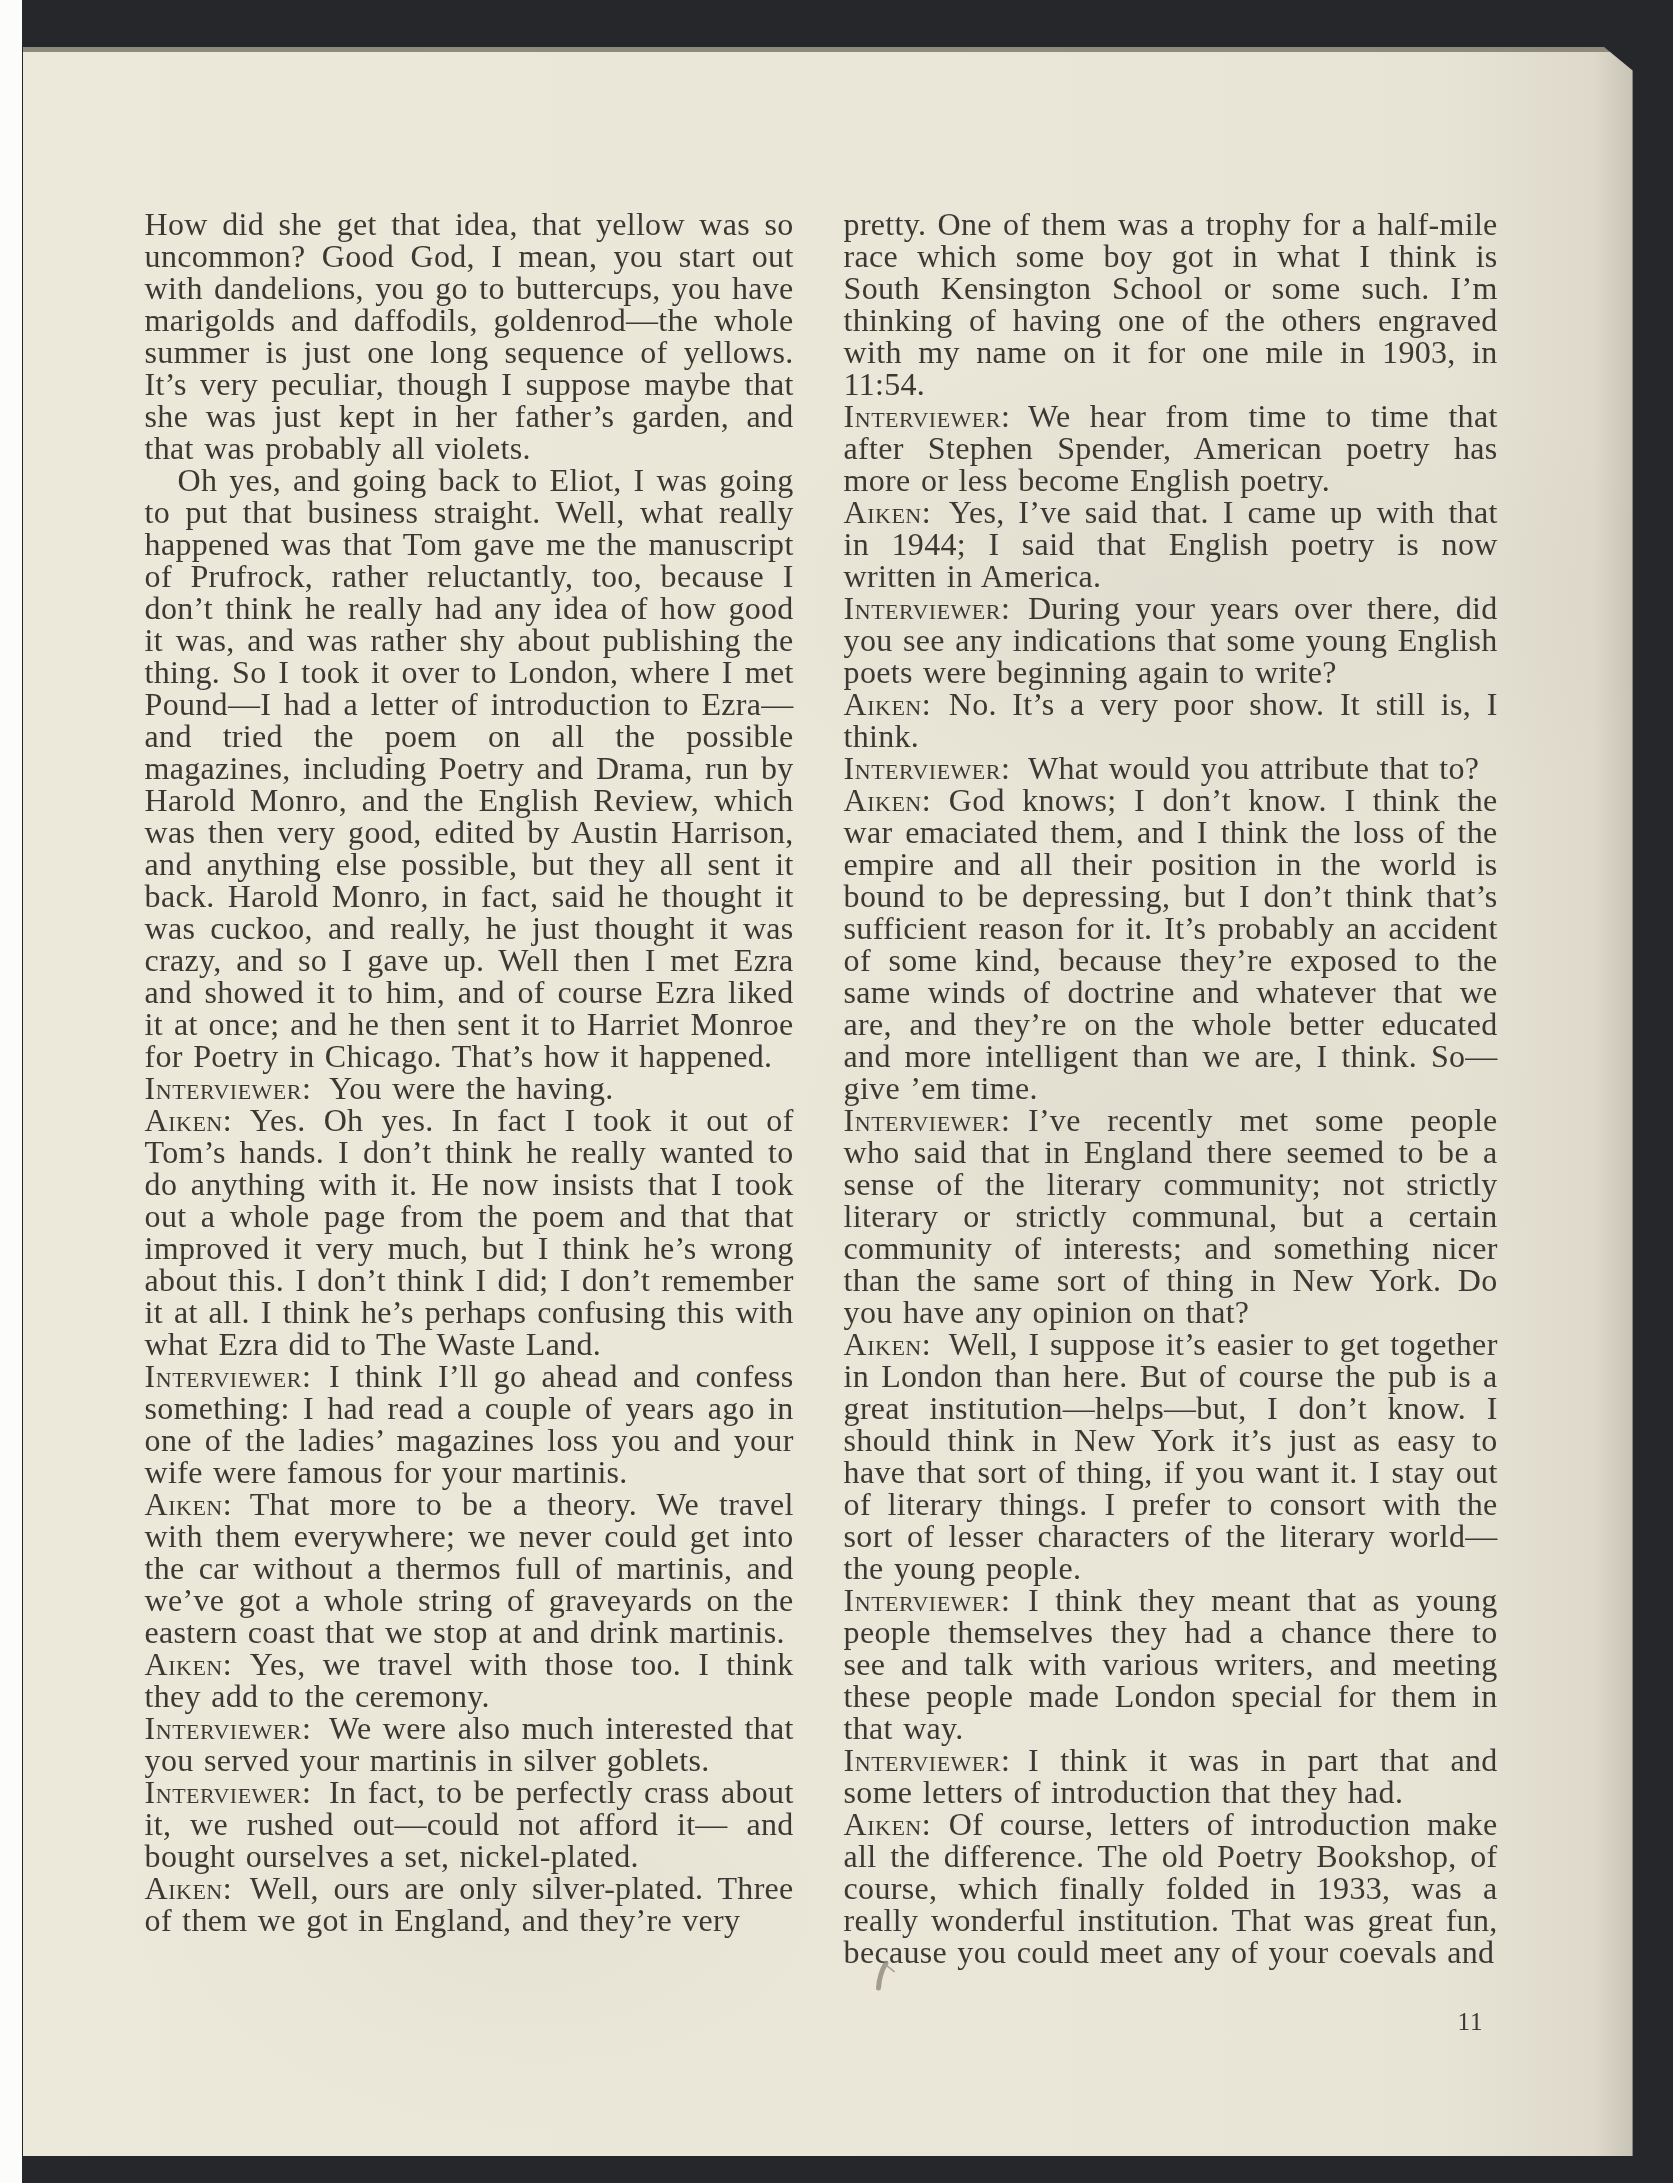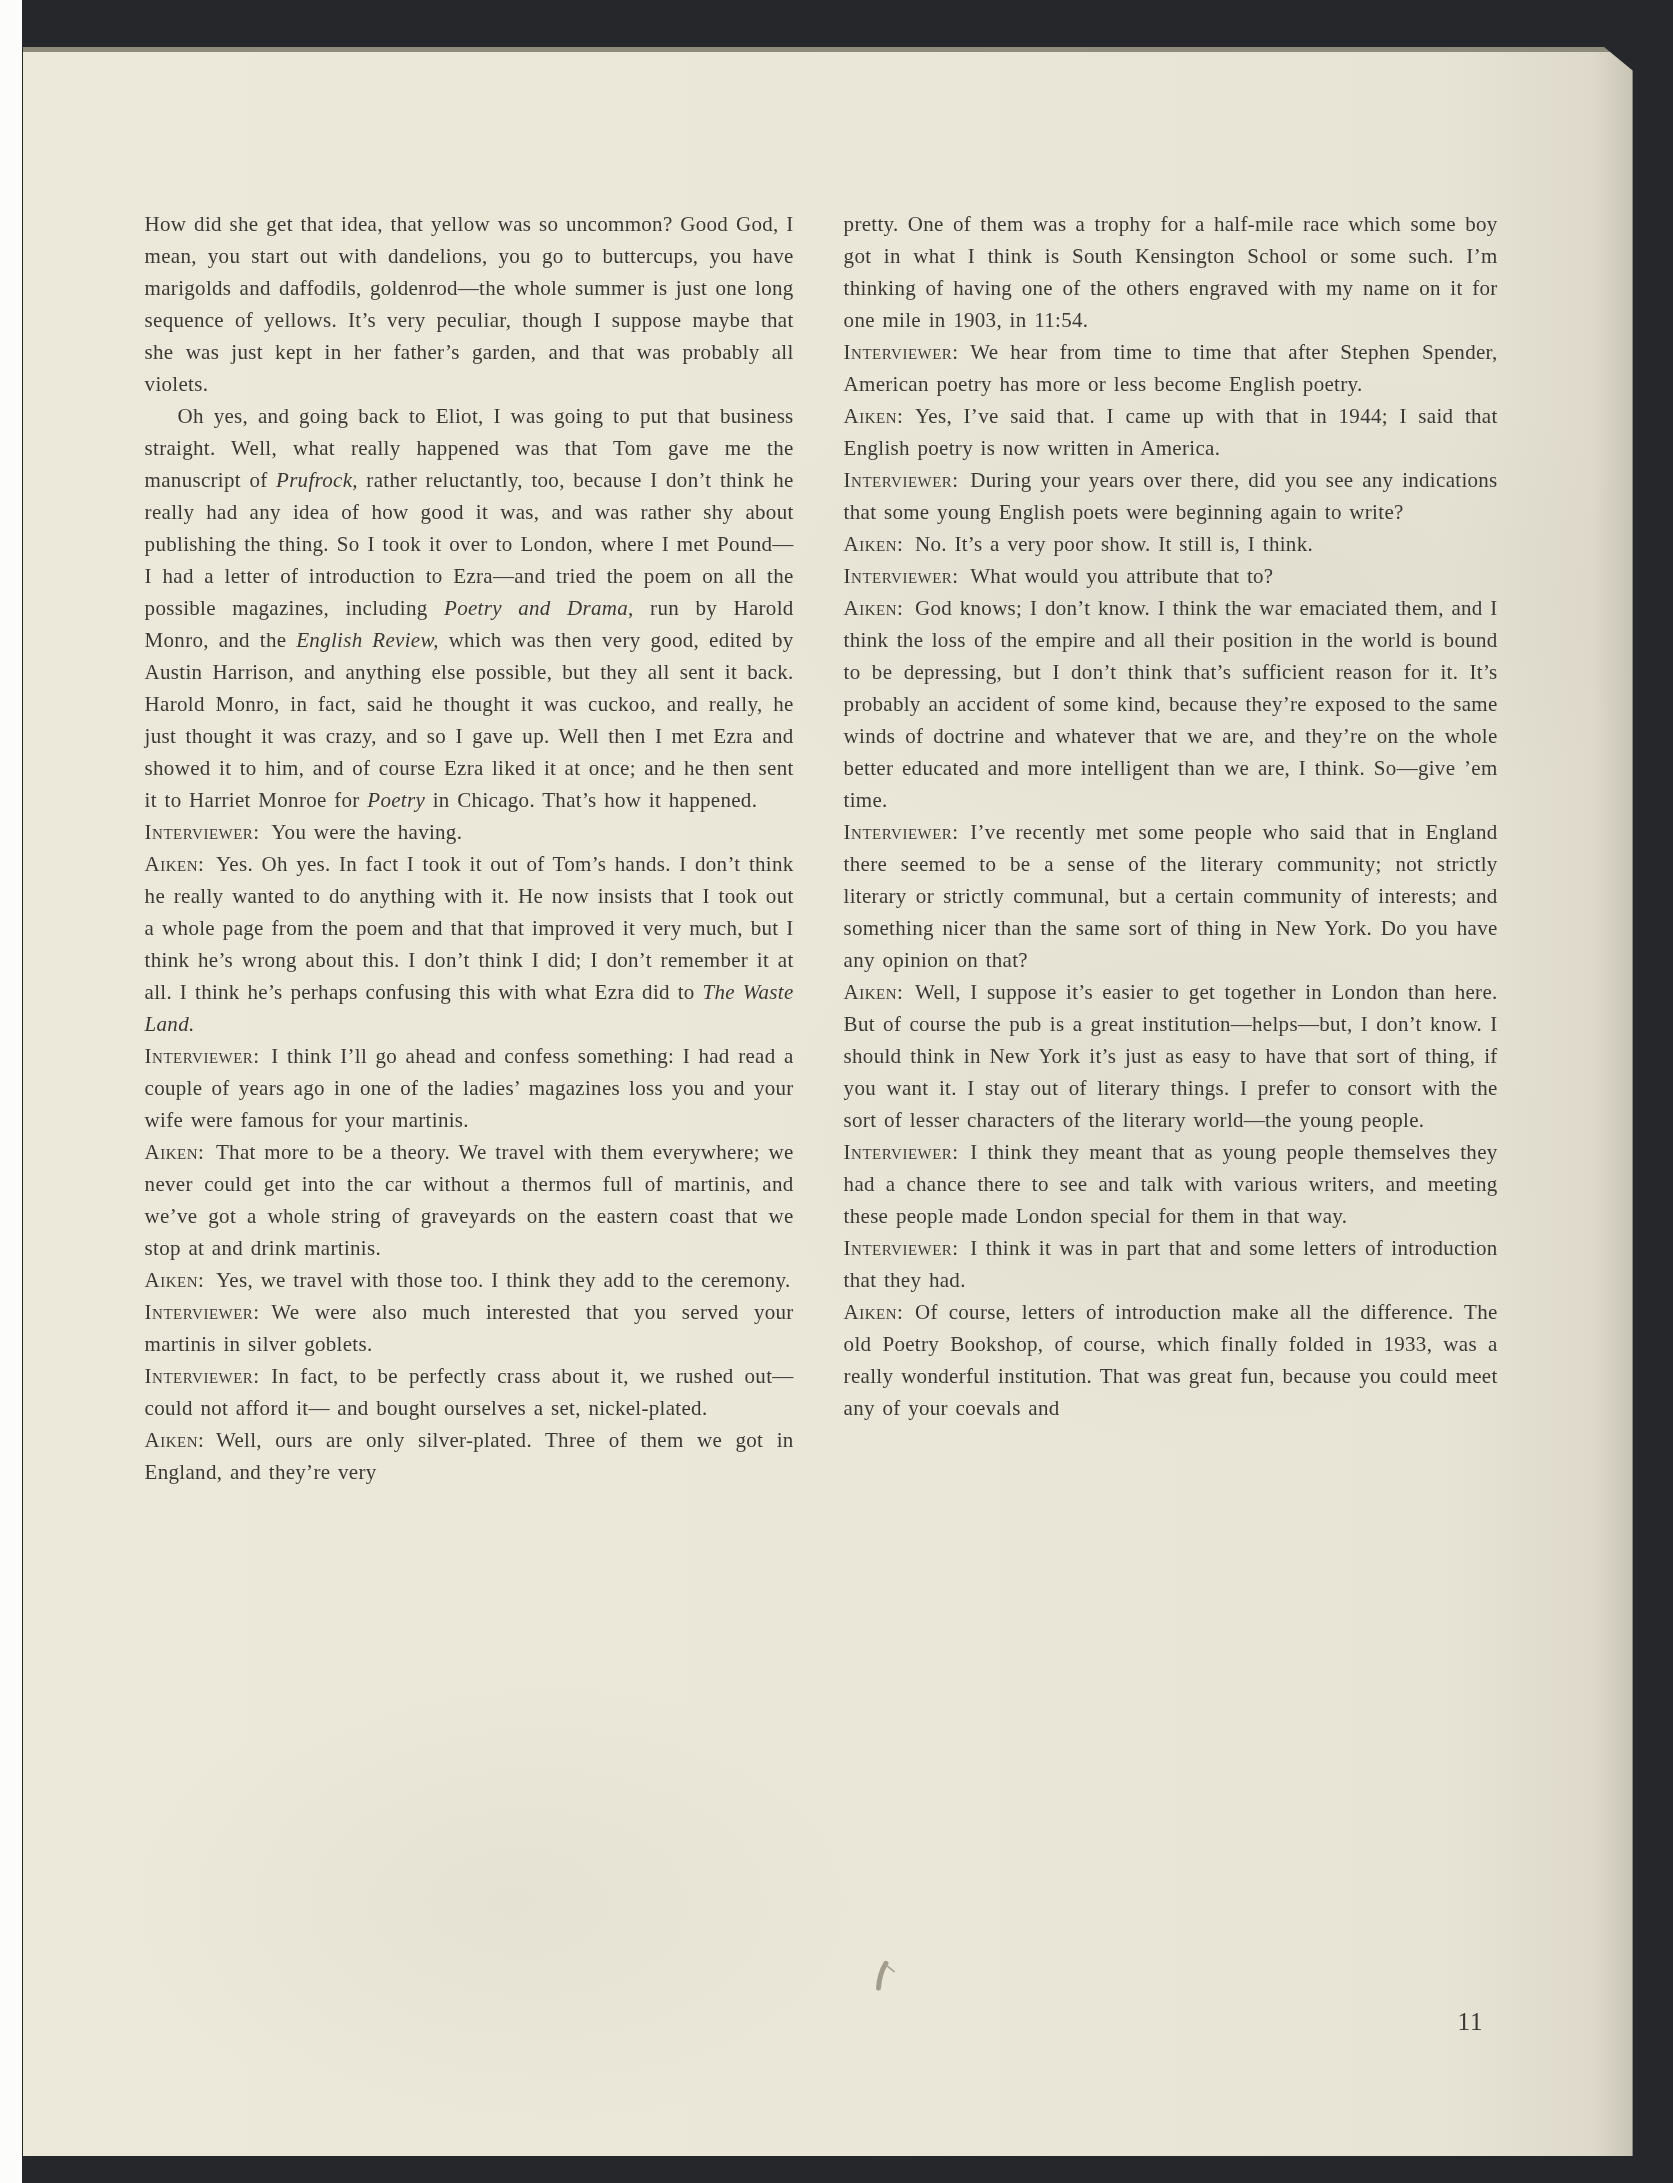--- a/index.html
+++ b/index.html
@@ -26,37 +26,37 @@
       radial-gradient(753px 418px at 72% 26%, rgba(150,150,138,0.10), transparent 65%),
       radial-gradient(669px 502px at 70% 52%, rgba(145,145,132,0.10), transparent 60%),
       radial-gradient(586px 351px at 30% 88%, rgba(150,150,138,0.07), transparent 65%),
       linear-gradient(90deg, #ece9db 0%, #eae7d9 55%, #e7e4d6 88%, #ded9ca 97.5%, #c8c4b5 100%);
     clip-path: polygon(0 0, calc(100% - 28.5px) 0, 100% 23.4px, 100% 100%, 0 100%);
   }
 
   .col {
     position: absolute; top: 156px;
     text-align: justify;
-    font-size: 21px;
+    font-size: 32px;
     line-height: 32px;
     color: var(--ink, #3b3933);
     letter-spacing: 0.3px;
     word-spacing: 2.1px;
   }
   .col-left  { left: 122px; width: 649px; }
   .col-right { left: 821px; width: 654px; }
 
   .para { margin: 0; }
   .para.indent { text-indent: 33px; }
   .speaker {
     font-variant: small-caps;
     letter-spacing: 0.5px;
     margin-right: 0.55em;
   }
-  .ital { font-style: italic; }
+  .ital { }
 
   .page-number {
     position: absolute;
     left: 1435px; top: 1956px;
     width: 50px;
     font-size: 25px;
     color: var(--ink, #3b3933);
     letter-spacing: 0.8px;
   }
 

